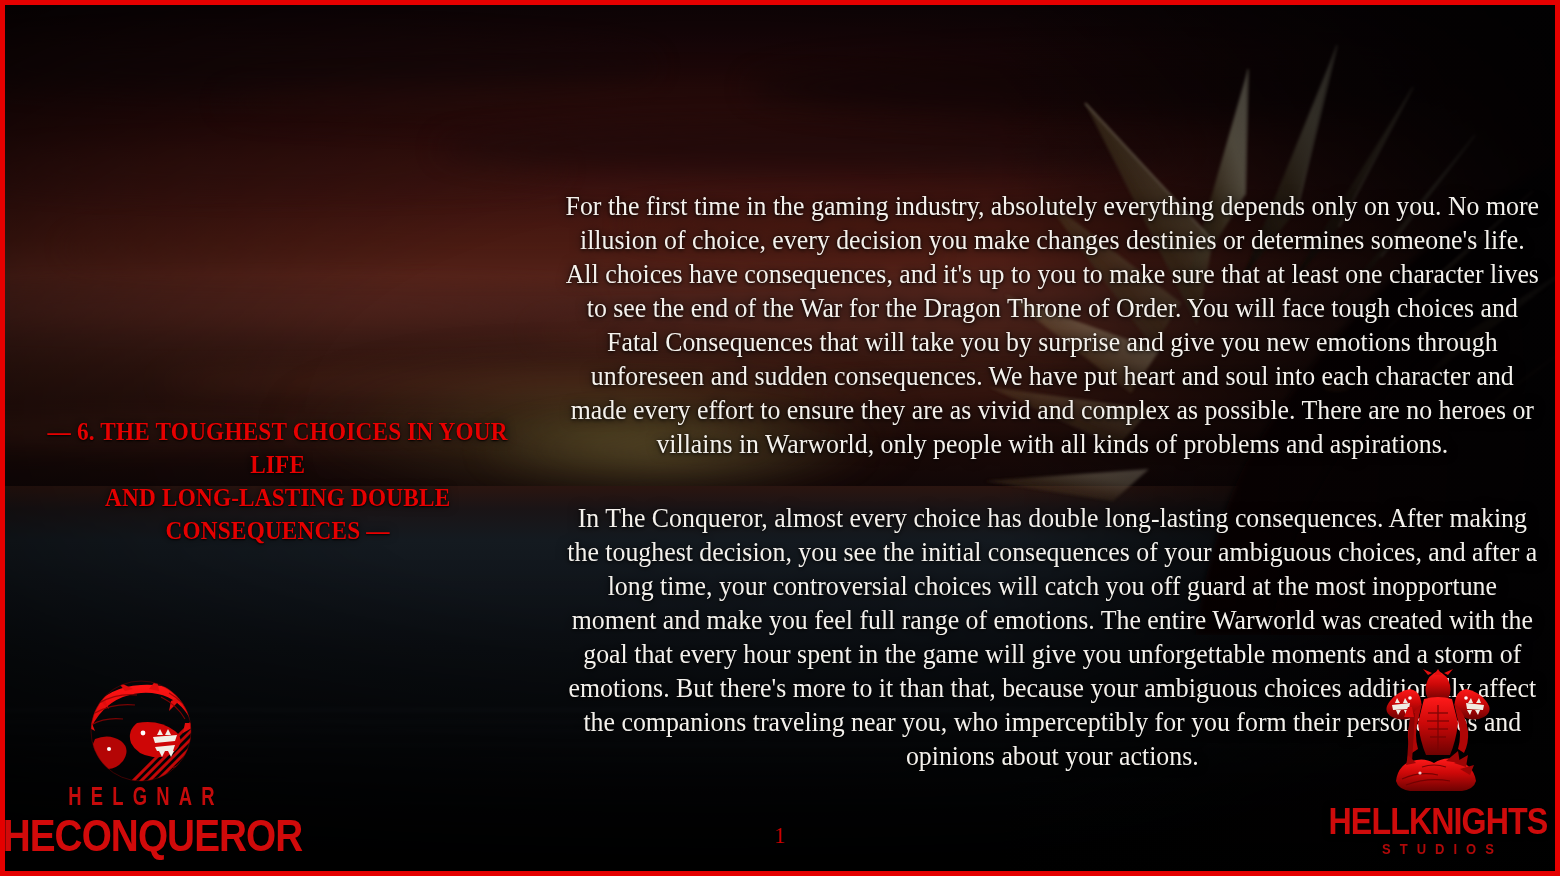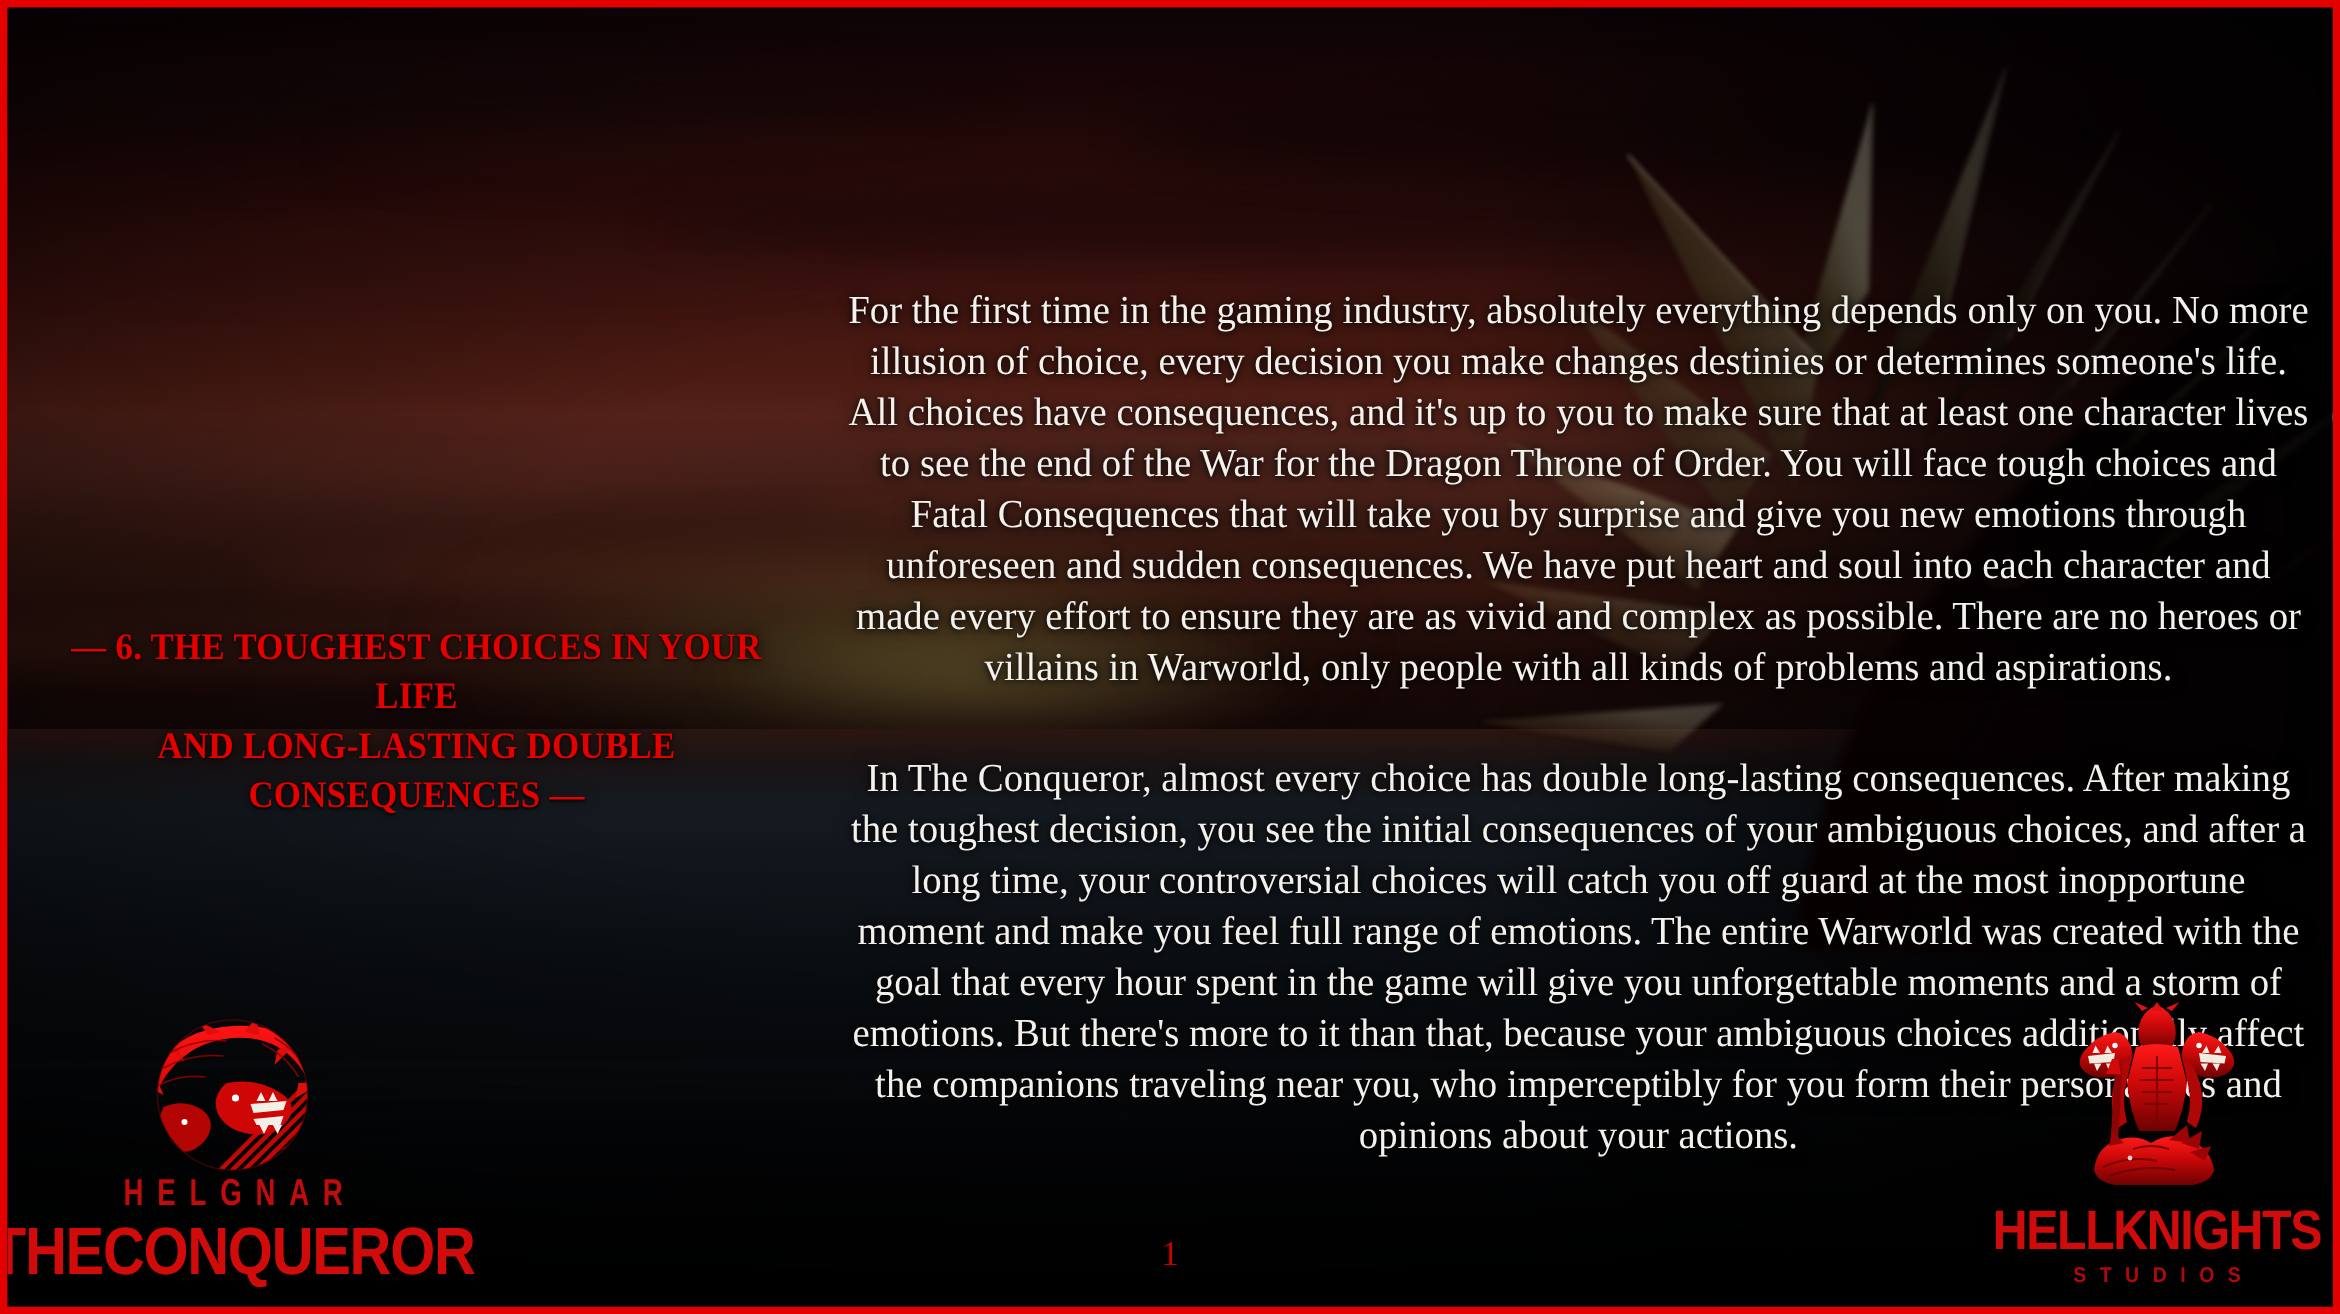--- a/index.html
+++ b/index.html
@@ -167,21 +167,21 @@
     font-size:23px;
     text-shadow:0 0 6px rgba(0,0,0,.9);
   }
 
   
   .logo{
     position:absolute; bottom:14px;
     display:flex; flex-direction:column; align-items:center;
     pointer-events:none;
   }
-  .logo-left{ left:28px; width:244px; }
+  .logo-left{ left:14px; width:244px; }
   .logo-right{ right:14px; width:206px; }
 
   .emblem{ display:block; }
 
   .logo-left .line1{
     color:#c40b0b;
     font-family:"Liberation Sans", sans-serif;
     font-weight:bold;
     font-size:20px;
     letter-spacing:10px;

